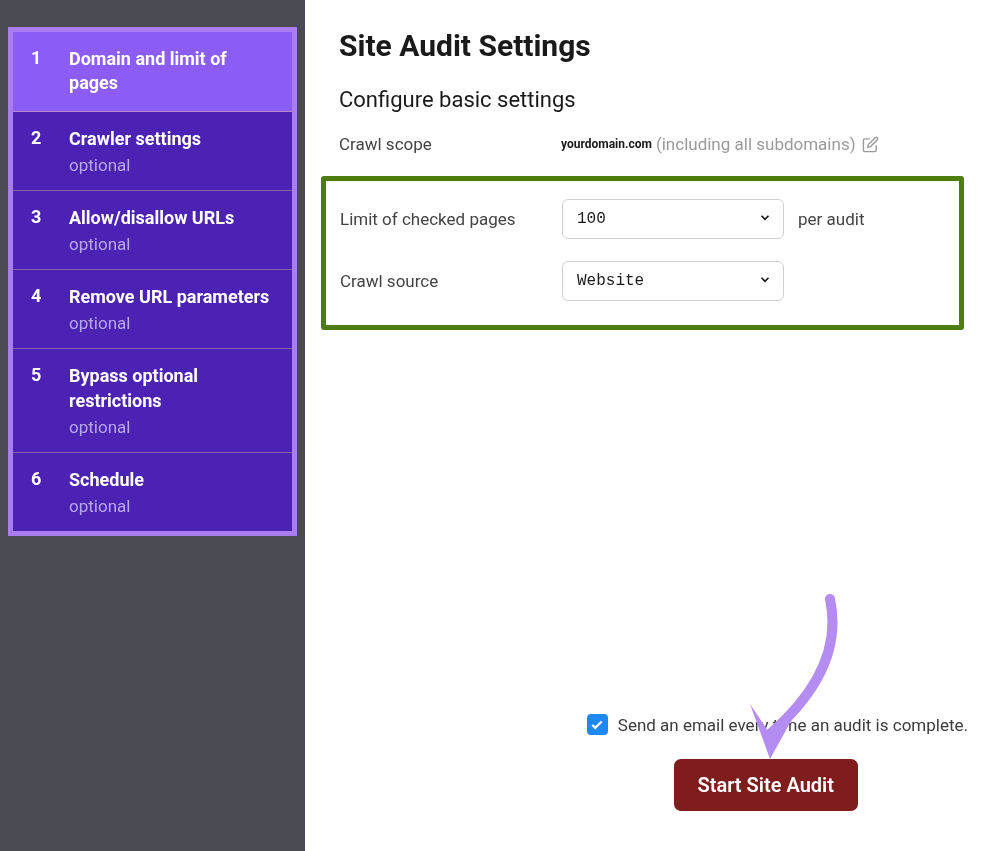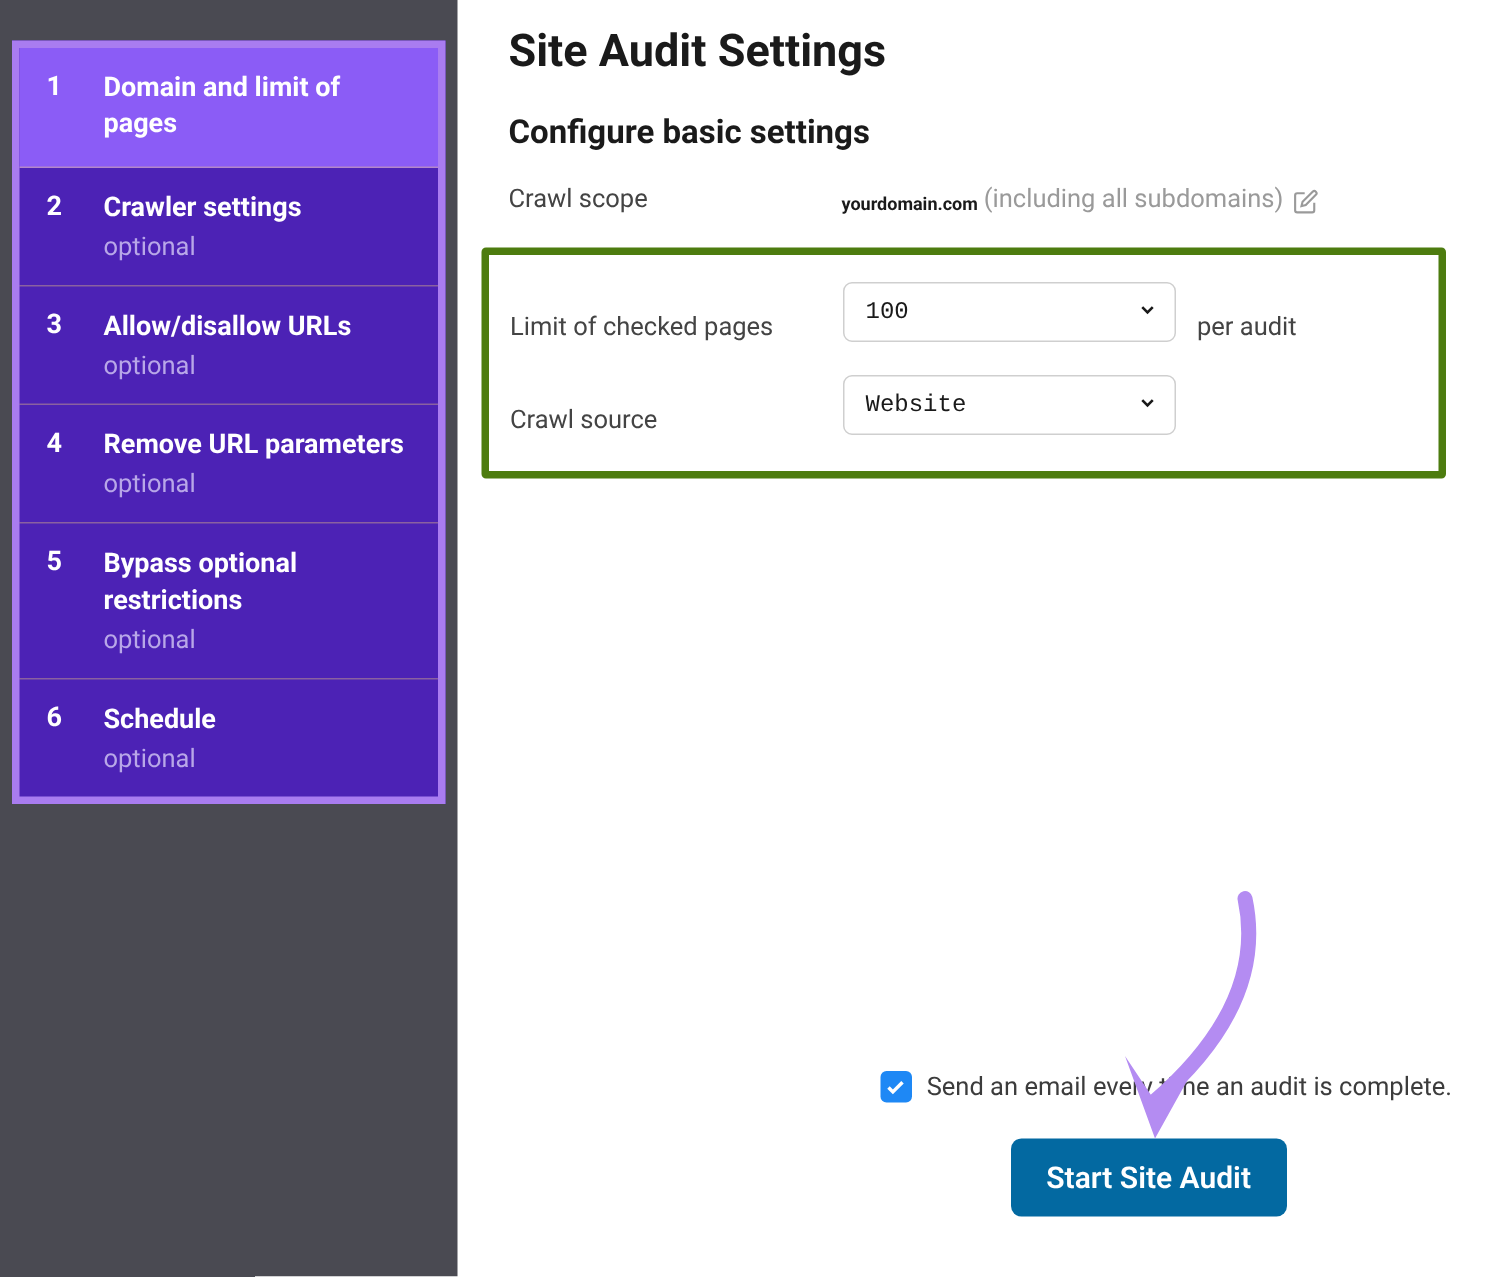--- a/index.html
+++ b/index.html
@@ -62,38 +62,38 @@
     }
     .sidebar-optional {
       font-size: 17px;
       font-weight: 400;
       color: #b8a7e8;
       margin-top: 4px;
     }
     
     .main {
       flex: 1;
-      padding: 17px 34px 0 34px;
+      padding: 28px 34px 0 34px;
       position: relative;
     }
     .title {
       font-size: 30px;
       font-weight: 700;
       color: #1a1a1a;
       margin-bottom: 24px;
     }
     .subtitle {
       font-size: 22px;
-      font-weight: 700;
+      font-weight: 400;
       color: #1a1a1a;
       margin-bottom: 22px;
     }
     .row {
       display: flex;
-      align-items: flex-end;
+      align-items: center;
       margin-bottom: 22px;
     }
     .row-label {
       width: 222px;
       font-size: 17px;
       color: #444;
       flex-shrink: 0;
     }
     .scope-value {
       font-size: 12px;
@@ -171,21 +171,21 @@
       height: 21px;
       background: #1e88f5;
       border-radius: 4px;
       display: inline-flex;
       align-items: center;
       justify-content: center;
       margin-right: 10px;
       cursor: pointer;
     }
     .cta {
-      background: #0369a1;
+      background: #7f1d1d;
       color: #fff;
       border: none;
       border-radius: 7px;
       padding: 14px 24px;
       font-size: 20px;
       font-weight: 600;
       cursor: pointer;
       margin-right: 110px;
     }
     

